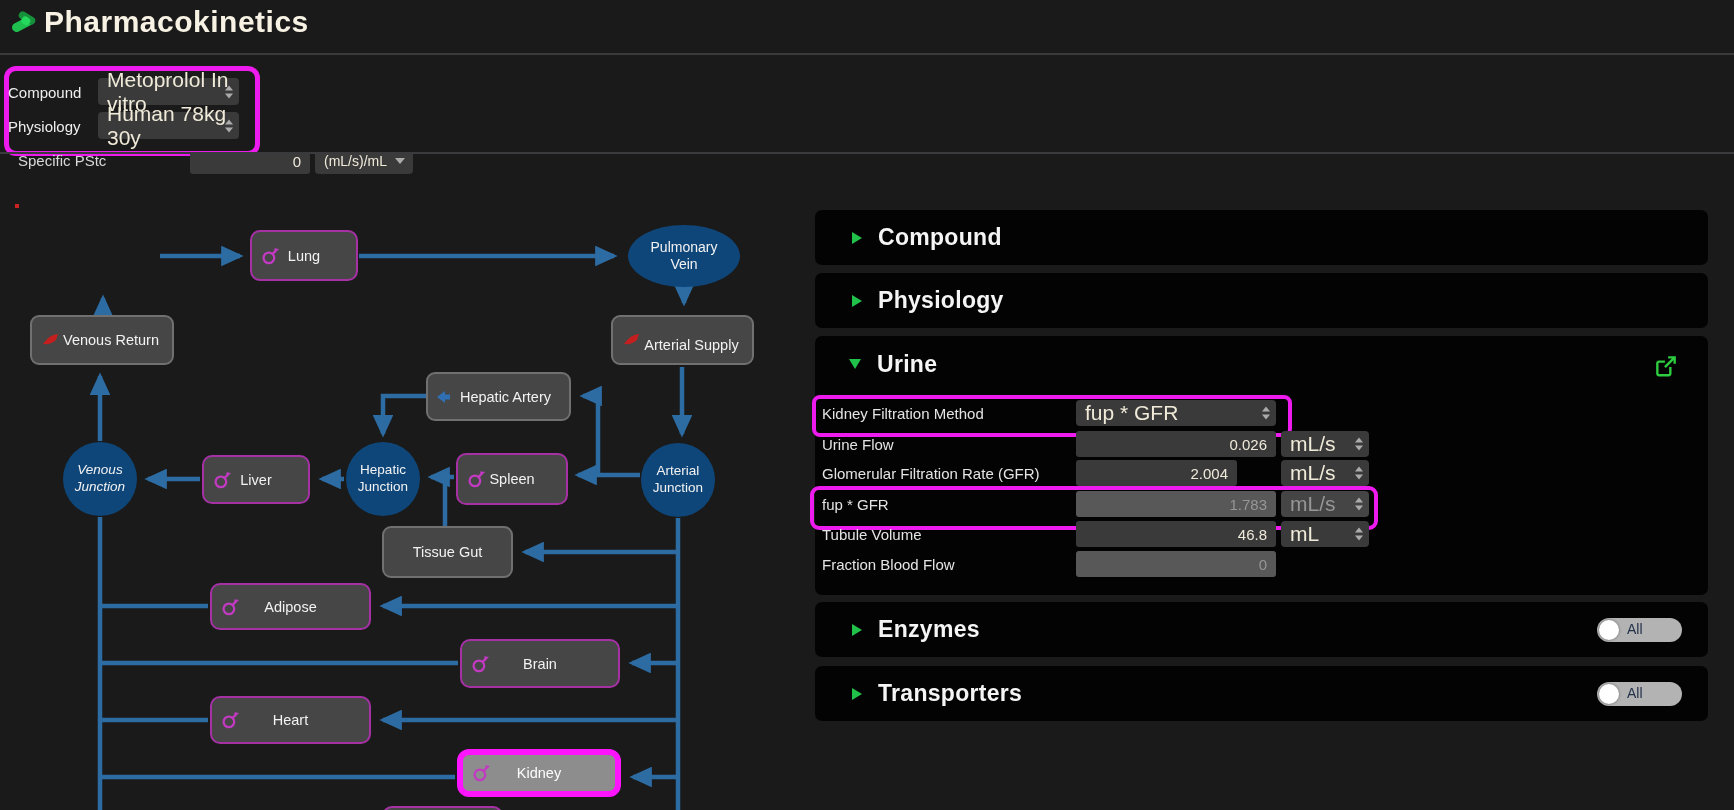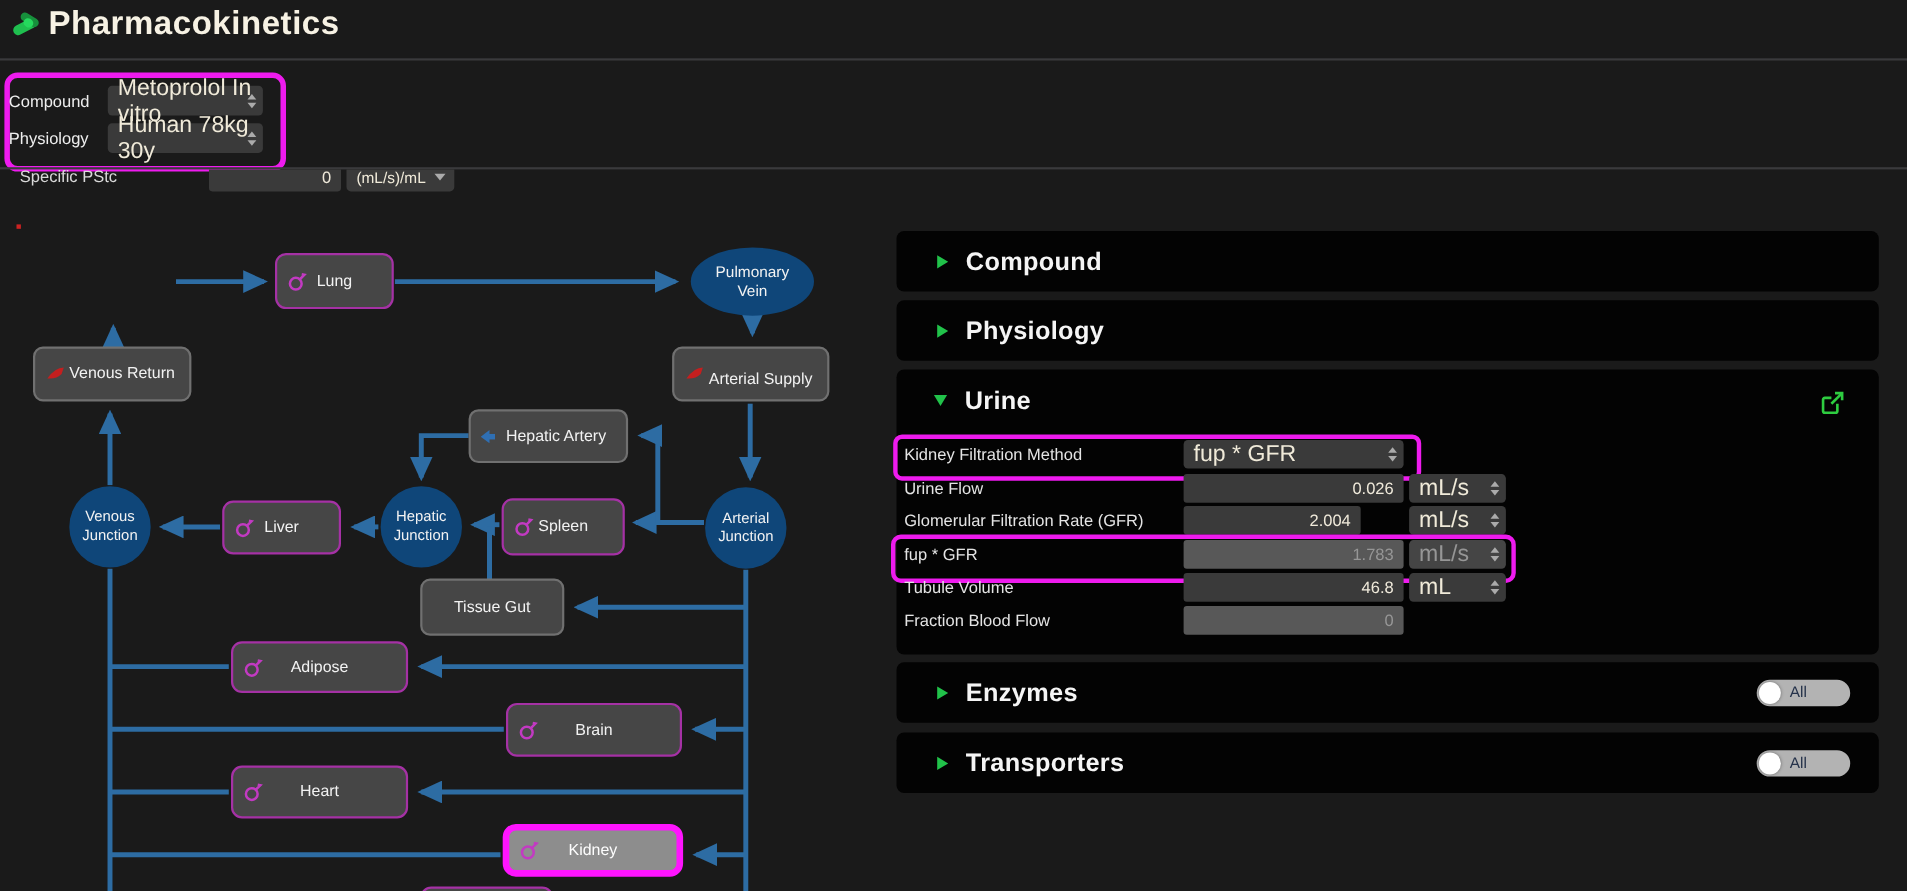--- a/index.html
+++ b/index.html
@@ -165,21 +165,21 @@
   <div class="gbox" style="left:426px;top:372px;width:145px;height:49px;">
     <span class="nicon">
       <svg width="14" height="12" viewBox="0 0 14 12">
           <polygon points="0,6 8,0 8,12" fill="#2f6fb3"></polygon>
           <rect x="7" y="3.5" width="6" height="5" fill="#2f6fb3"></rect>
         </svg>
     </span>
     <span style="margin-left:14px;">Hepatic Artery</span>
   </div>
   <div class="circ" style="left:63px;top:442px;width:74px;height:74px;">
-    <span style="width:60px;">Venous Junction</span>
+    <span style="width:60px;font-style:italic;">Venous Junction</span>
   </div>
   <div class="obox" style="left:202px;top:455px;width:108px;height:49px;">
     <span class="nicon">
       <svg width="19" height="19" viewBox="0 0 20 20">
           <circle cx="8.3" cy="12" r="5.6" fill="none" stroke="#c23ac2" stroke-width="2.4"></circle>
           <path d="M12,8 L16.5,3.5 L14,3" fill="none" stroke="#c23ac2" stroke-width="2.4"></path>
         </svg>
     </span>
     <span>Liver</span>
   </div>

